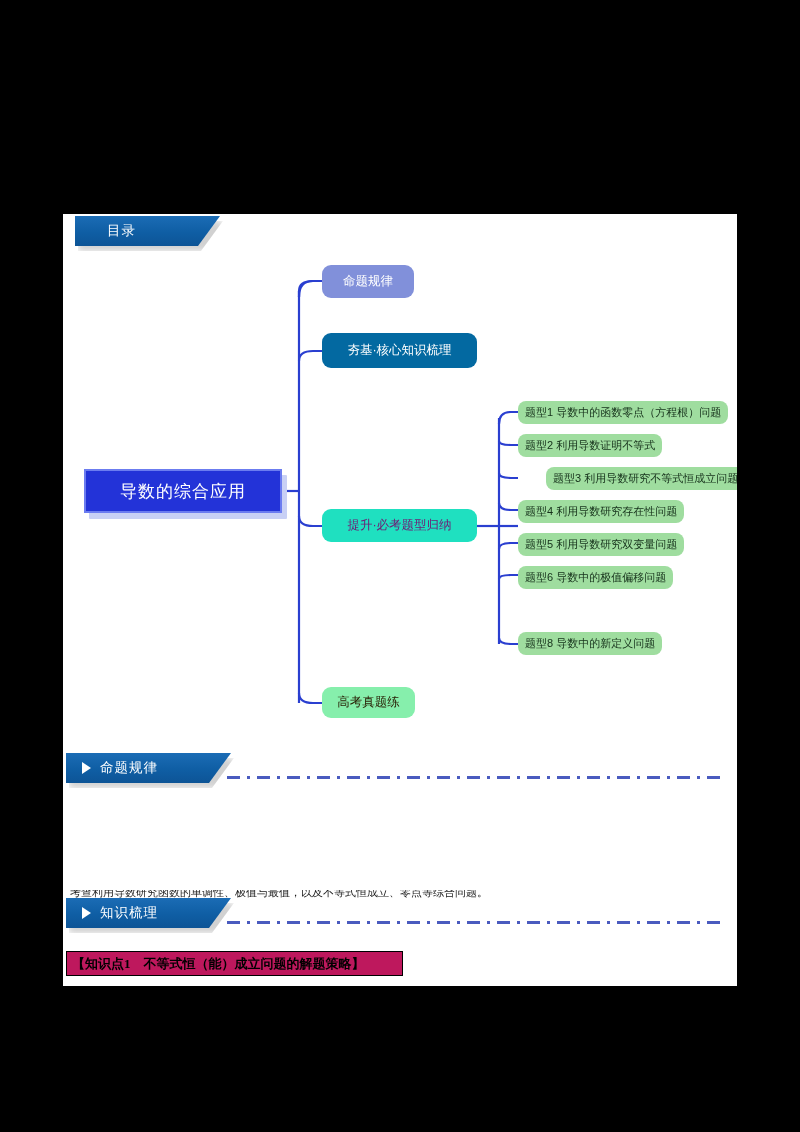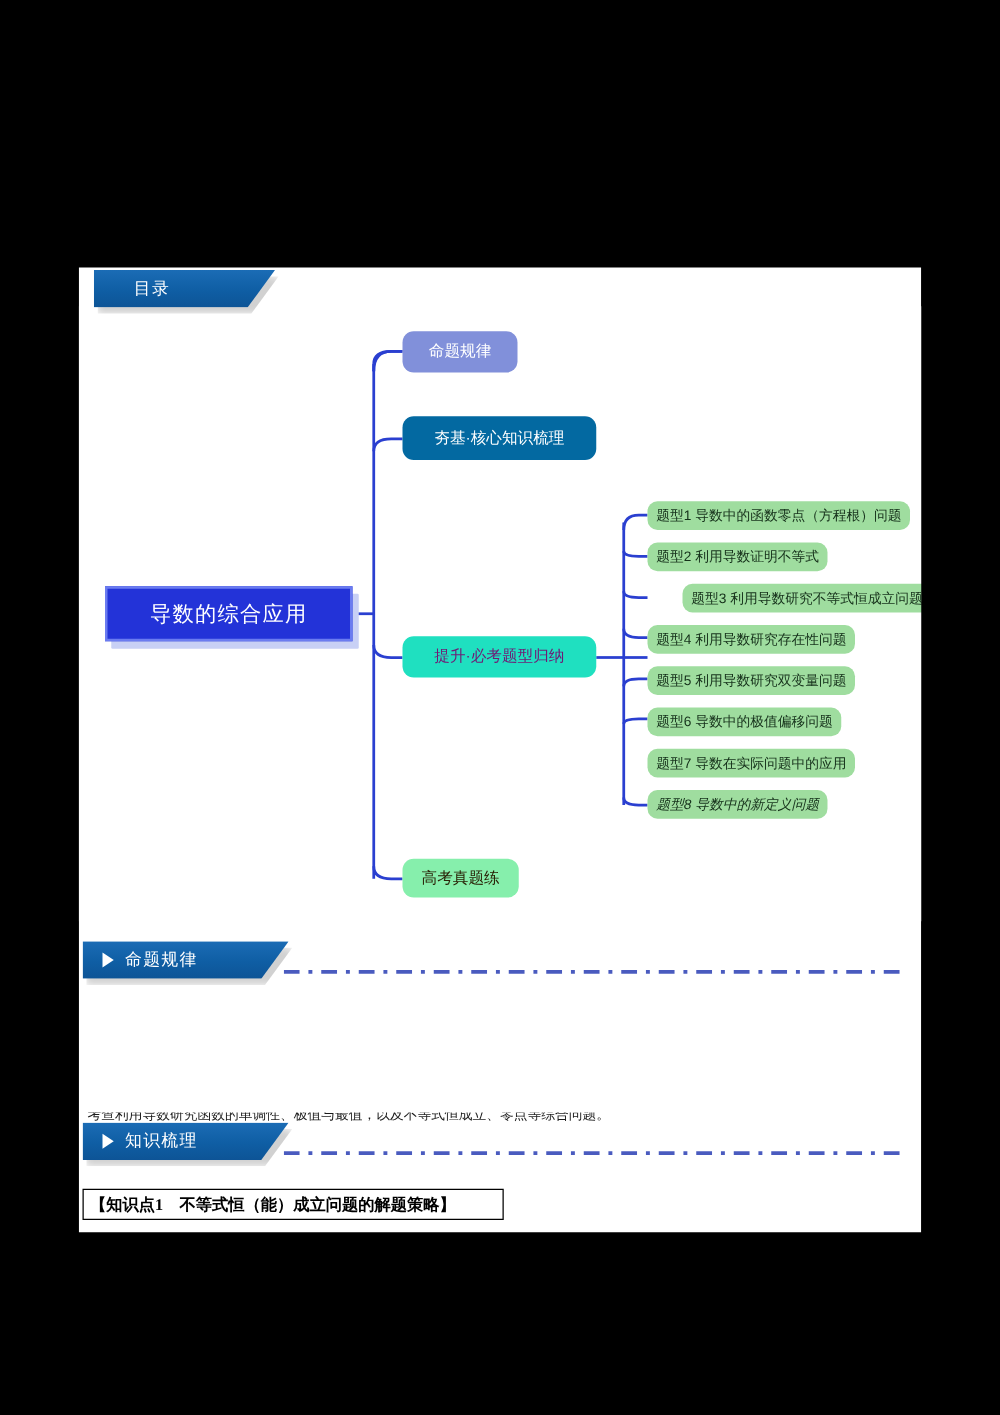--- a/index.html
+++ b/index.html
@@ -118,21 +118,21 @@
   #kp-box {
     position: absolute;
     left: 66px;
     top: 951px;
     width: 337px;
     height: 25px;
     border: 1px solid #000000;
     box-sizing: border-box;
     display: flex;
     align-items: center;
-    background: #ffffff;
+    background: #be185d;
   }
   #kp-box .kp-text {
     font-family: "Liberation Serif", "DejaVu Serif", serif;
     font-weight: bold;
     font-size: 13px;
     color: #000000;
     padding-left: 5px;
     white-space: nowrap;
   }
 
@@ -282,24 +282,21 @@
   </div>
   <div class="node node-l3" style="left:455px; top:255px;">
     <span>题型4 利用导数研究存在性问题</span>
   </div>
   <div class="node node-l3" style="left:455px; top:288px;">
     <span>题型5 利用导数研究双变量问题</span>
   </div>
   <div class="node node-l3" style="left:455px; top:321px;">
     <span>题型6 导数中的极值偏移问题</span>
   </div>
-  <div class="node node-l3" style="left:455px; top:354px;">
-    <span>题型7 导数在实际问题中的应用</span>
-  </div>
-  <div class="node node-l3" style="left:455px; top:387px;font-style:italic;">
+  <div class="node node-l3" style="left:455px; top:387px;">
     <span>题型8 导数中的新定义问题</span>
   </div>
 </div>
 
 <div class="banner-shadow" id="banner-catalog-shadow"></div>
 <div class="banner" id="banner-catalog">
   <span class="banner-label">目录</span>
 </div>
 
 <div class="banner-shadow" id="banner-rule-shadow"></div>

